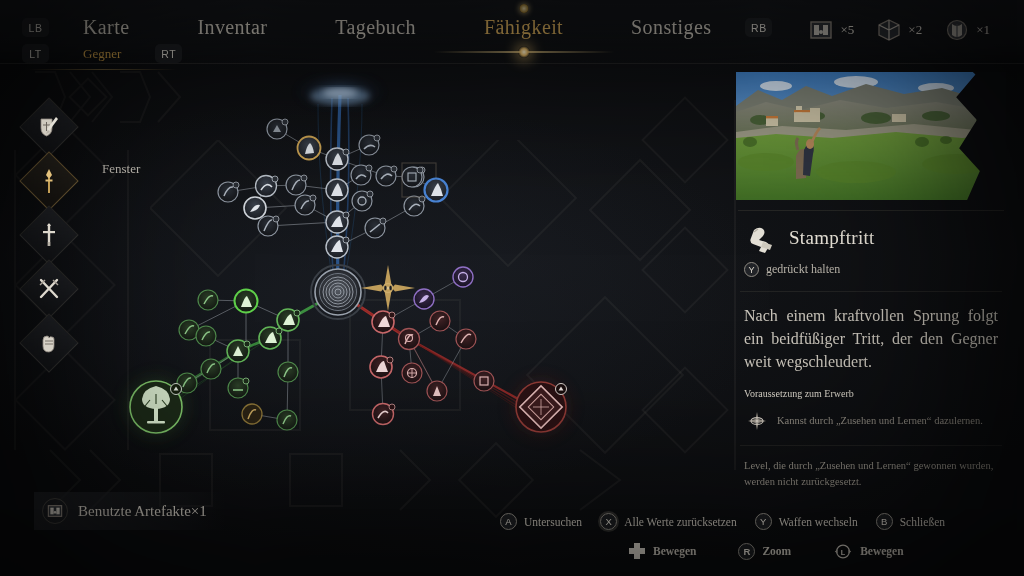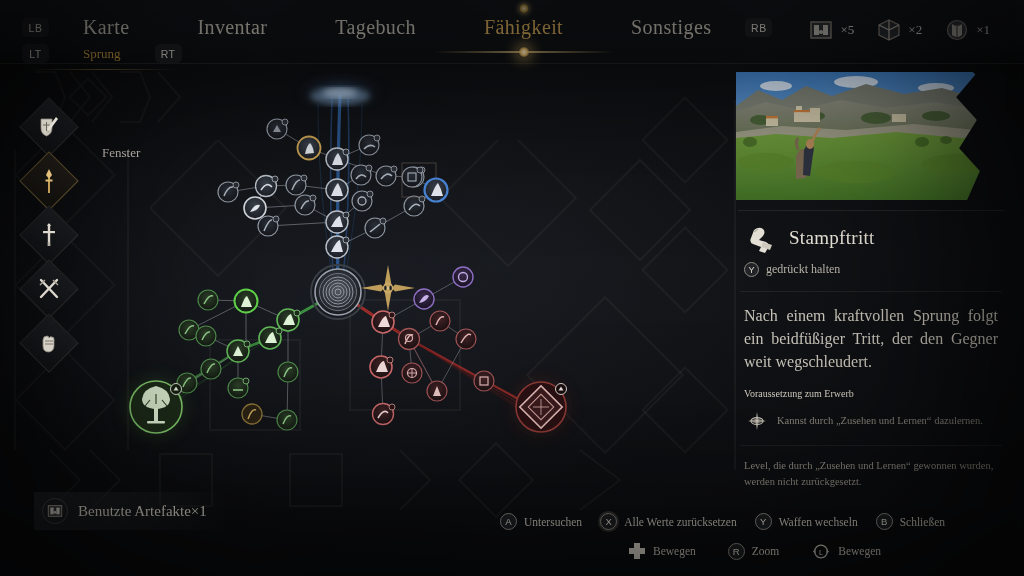--- a/index.html
+++ b/index.html
@@ -109,21 +109,21 @@
     background: linear-gradient(145deg, #26282d 0%, #15171a 100%);
     border: 1px solid rgba(150,140,120,0.22);
     transform: rotate(45deg);
   }
   .diamond.sel .bg {
     border-color: rgba(214,172,92,0.55);
     background: linear-gradient(145deg, #2e2a22 0%, #1a1713 100%);
   }
   .diamond svg { position:relative; z-index:2; }
   .railLabel {
-    position:absolute; left: 76px; top: 41px;
+    position:absolute; left: 76px; top: 57px;
     font-size: 13px; color: #d4cfc5; white-space:nowrap;
   }
 
   
   .tree { position:absolute; left:0; top:0; width:1024px; height:576px; pointer-events:none; }
 
   
   .panel {
     position:absolute; right: 14px; top: 72px; width: 278px;
   }
@@ -185,21 +185,21 @@
   .usedArtefacts .ring {
     width: 26px; height:26px; border-radius:50%;
     border:1px solid rgba(160,150,130,0.3);
     display:flex; align-items:center; justify-content:center;
   }
   .usedArtefacts .txt { font-size:15px; color:#cdc8be; }
 
   .hints { position:absolute; right: 24px; bottom: 16px; width: 500px; }
   .hintRow { display:flex; align-items:center; justify-content:flex-start; gap:0; }
   .hintRow.r1 { gap: 18px; }
-  .hintRow.r2 { gap: 32px; padding-left: 128px; padding-top: 12px; }
+  .hintRow.r2 { gap: 42px; padding-left: 128px; padding-top: 12px; font-weight: bold; }
   .hint { display:flex; align-items:center; gap: 7px; font-size: 11.5px; color:#c6c1b7; white-space:nowrap; }
   .hk {
     width:17px; height:17px; border-radius:50%;
     border:1.2px solid #8e8a82;
     display:inline-flex; align-items:center; justify-content:center;
     font-size:9.5px; font-family:"Liberation Sans", sans-serif;
     color:#ddd8ce; background: rgba(45,47,51,0.5); flex:none;
   }
   .hk.big { box-shadow: 0 0 0 2px rgba(140,134,122,0.28); }
   .dpad { width:18px; height:18px; flex:none; }
@@ -674,21 +674,21 @@
       <span class="underglow"></span>
       <span class="underdot"></span>
     </span>
     <span class="tab">Sonstiges</span>
     <span class="btnkey">RB</span>
   </div>
 
   <div class="subrow">
     <span class="btnkey">LT</span>
     <span class="sublabel">
-      <span>Sprung</span>
+      <span>Gegner</span>
       <span class="underglow2"></span>
     </span>
     <span class="btnkey">RT</span>
   </div>
 
   <div class="resources">
     <div class="res">
       <svg class="ico" viewBox="0 0 26 24">
         <rect x="3" y="4" width="20" height="16" fill="#33363b" stroke="#9b9288" stroke-width="1.4"></rect>
         <rect x="6" y="7" width="5" height="10" fill="#d7d2c8"></rect>

